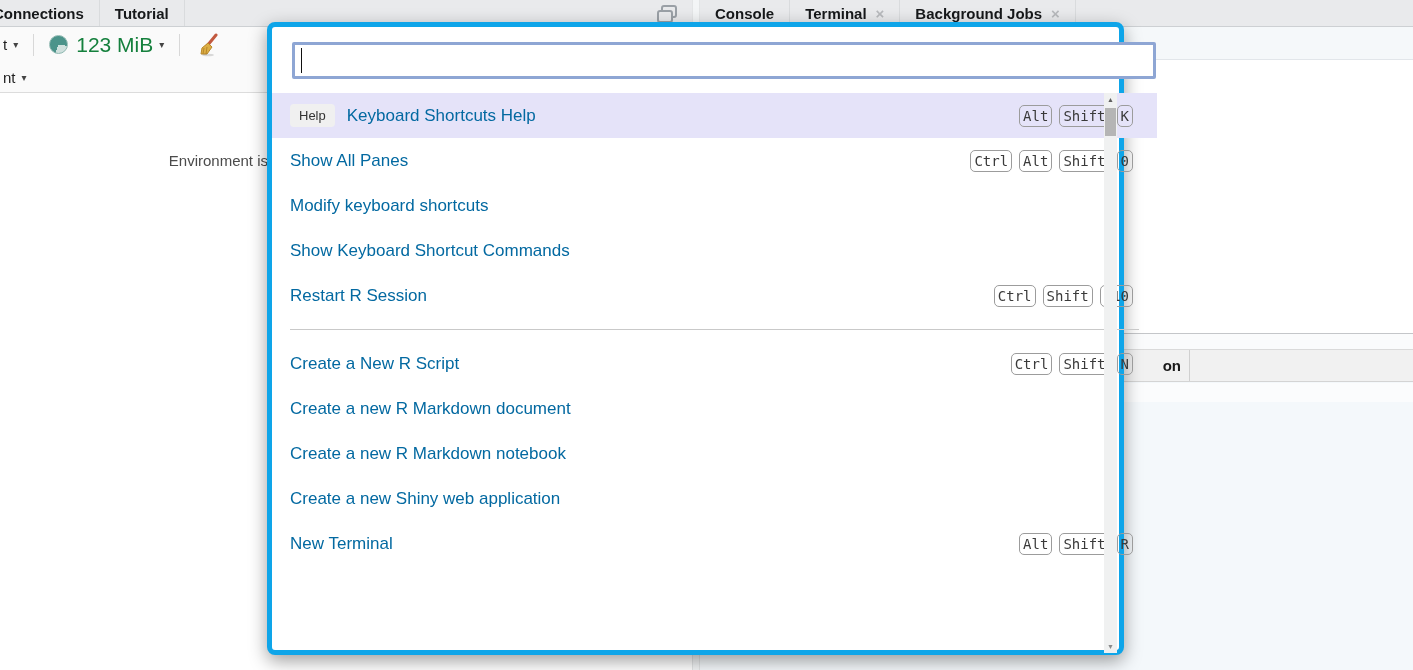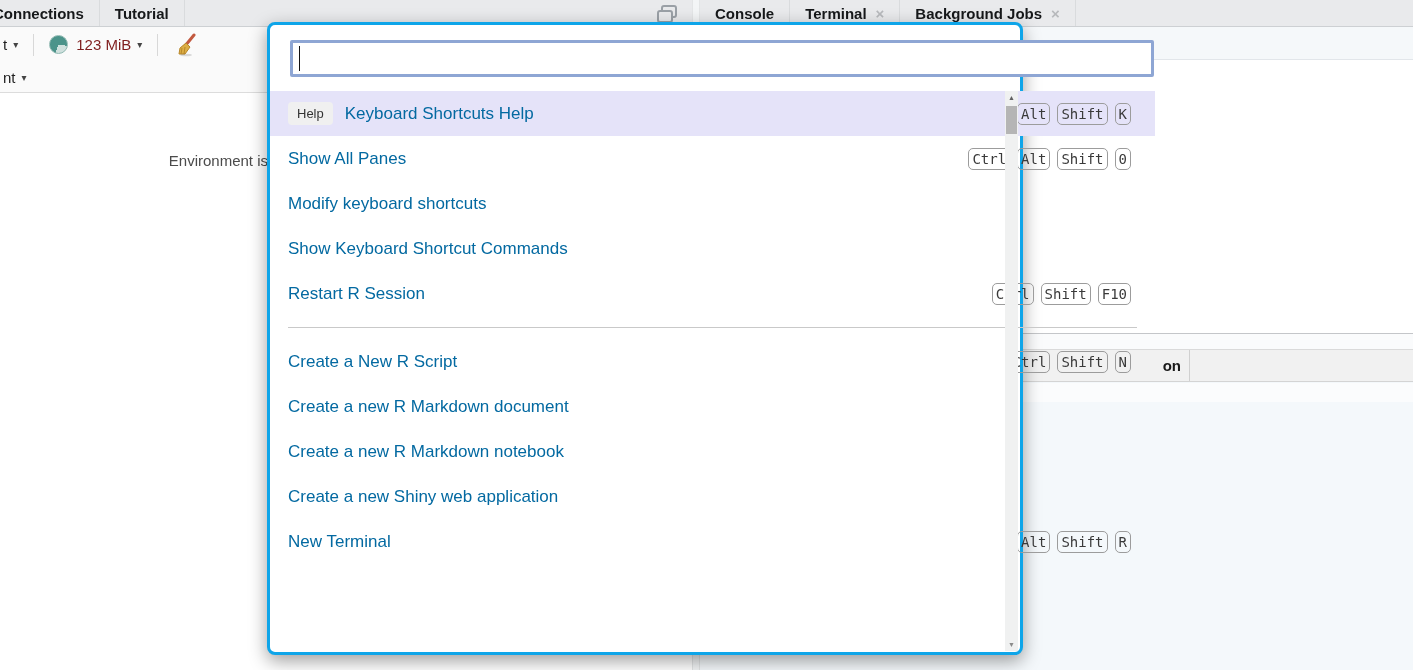--- a/index.html
+++ b/index.html
@@ -32,43 +32,43 @@
                display:flex; align-items:center; }
   .tool-row2 { position:absolute; left:0; top:35px; width:100%; height:30px;
                display:flex; align-items:center; }
   .tool-label { font-size:15px; color:#1e1e1e; }
   .caret { font-size:10px; color:#444; margin-left:6px; }
   .tool-sep { width:1px; height:22px; background:#d8d8d8; margin:0 12px; }
   .toolbtn { display:flex; align-items:center; cursor:pointer; padding:0 3px; }
   #memory-pie { width:19px; height:19px; border-radius:50%; margin-right:8px;
                 background:conic-gradient(from 200deg, #4b938a 0 72%, #cfe0dd 72% 100%);
                 border:1px solid #8fb8b1; }
-  #memory-label { font-size:15px; color:#7f1d1d; }
+  #memory-label { font-size:21px; color:#15803d; }
 
   
   #env-message { left:0; top:152px; width:268px; text-align:right; font-size:15px;
                  color:#4b4b4b; overflow:hidden; white-space:nowrap; }
 
   
   #console-toolbar { left:700px; top:27px; width:713px; height:33px; background:#f5f8fa;
                      border-bottom:1px solid #e2e6ea; }
   #lower-pane { left:700px; top:333px; width:713px; height:337px; background:#f4f8fb;
                 border-top:1px solid #c4c6c9; }
   #lower-strip { position:absolute; left:0; top:0; width:100%; height:15px; background:#fafbfc; }
   #lower-header { position:absolute; left:0; top:15px; width:100%; height:33px;
                   background:#f1f1f1; border-top:1px solid #dadada; border-bottom:1px solid #d4d4d4;
                   display:flex; }
   .lower-cell1 { width:490px; border-right:1px solid #d0d0d0; display:flex;
                  align-items:center; justify-content:flex-end; padding-right:8px;
                  font-size:15px; font-weight:bold; color:#1a1a1a; overflow:hidden; }
   #lower-white-row { position:absolute; left:0; top:49px; width:100%; height:19px; background:#fbfcfd; }
 
   
-  #palette { left:267px; top:22px; width:756px; height:633px; background:#ffffff;
-             border:3px solid #0ea5e9; border-radius:8px;
+  #palette { left:267px; top:22px; width:857px; height:633px; background:#ffffff;
+             border:5px solid #0ea5e9; border-radius:8px;
              box-shadow:0 6px 18px rgba(0,0,0,0.38); z-index:10; }
   #palette-search { position:absolute; left:20px; top:15px; width:864px; height:37px;
                     border:3px solid #8ea6d4; border-radius:2px; background:#fff;
                     font-size:17px; padding:0 8px; outline:none;
                     font-family:"Liberation Sans","DejaVu Sans",sans-serif; }
   #text-caret { position:absolute; left:29px; top:21px; width:1px; height:25px; background:#111;
                 animation:blink 1s steps(1) infinite; }
   @keyframes blink { 50% { opacity:0; } }
 
   #palette-list { position:absolute; left:0; top:66px; width:885px; height:563px; overflow:hidden; }

